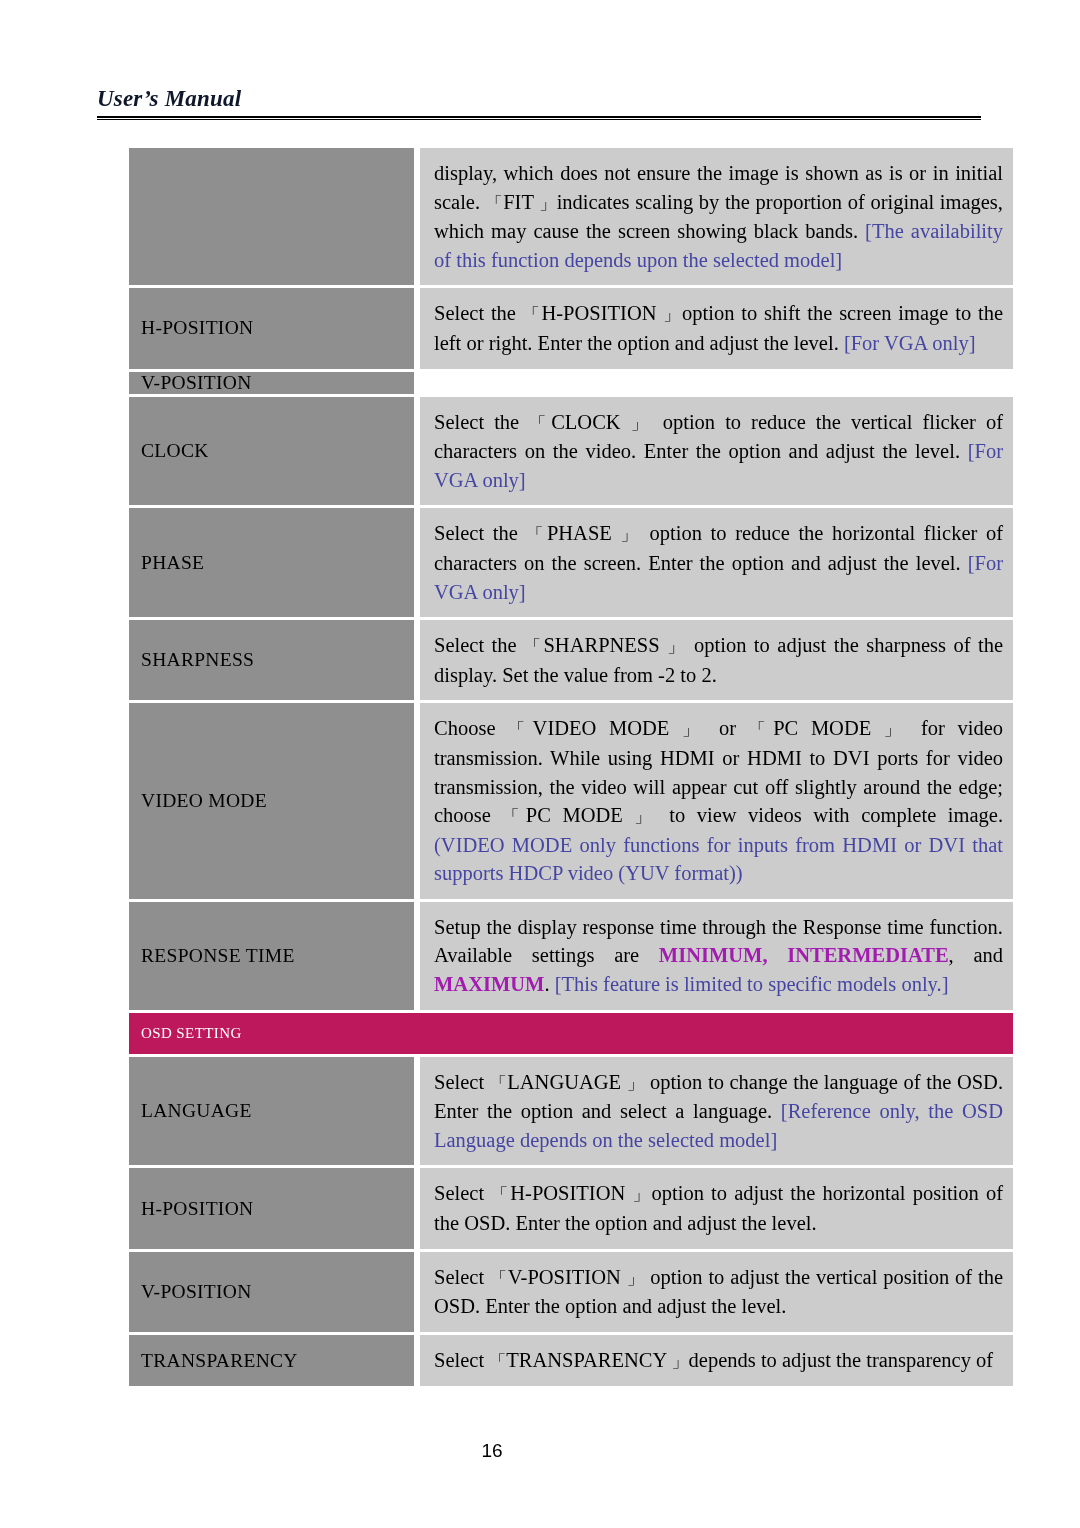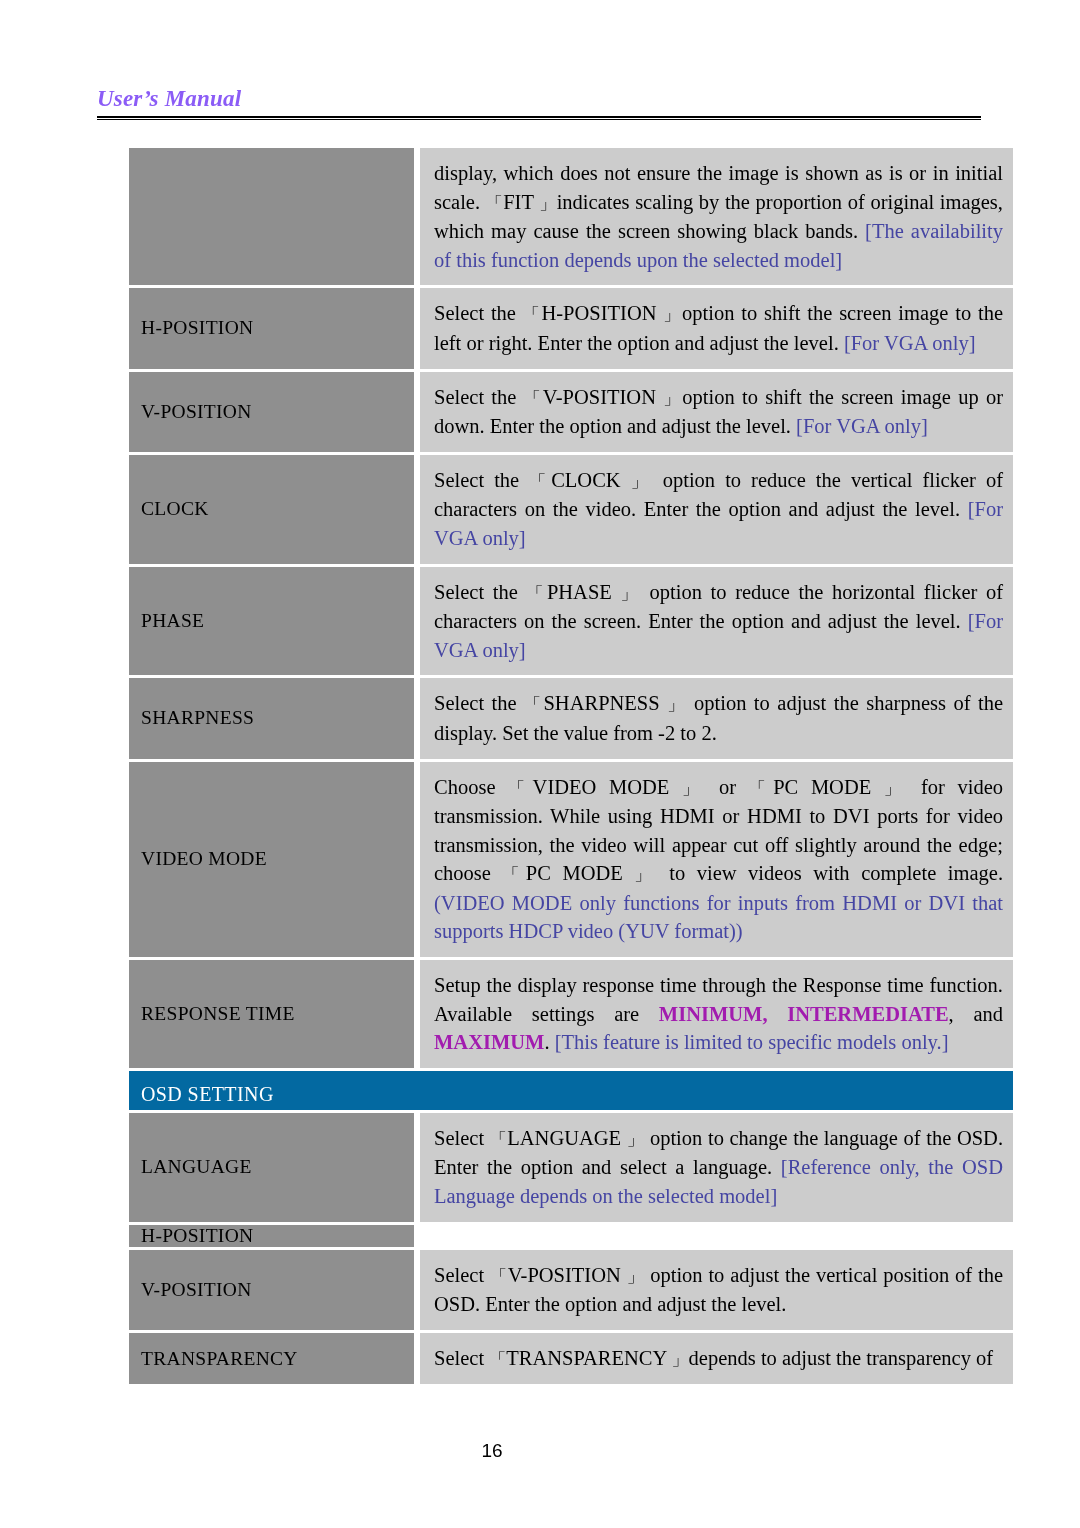--- a/index.html
+++ b/index.html
@@ -28,21 +28,21 @@
     position: absolute;
     left: 97px;
     top: 86px;
     width: 884px;
   }
   .header-title {
     font-family: "Liberation Serif", "DejaVu Serif", serif;
     font-weight: bold;
     font-style: italic;
     font-size: 23px;
-    color: #8b5cf6;
+    color: #0f172a;
     letter-spacing: 0.2px;
     line-height: 1.15;
     white-space: nowrap;
   }
   .header-rule {
     margin-top: 4px;
     width: 884px;
     height: 4px;
     border-top: 2px solid #000000;
     border-bottom: 1px solid #000000;
@@ -86,25 +86,25 @@
     line-height: 28.6px;
     padding: 11px 10px 11px 14px;
     margin-left: 6px;
     box-sizing: border-box;
     text-align: justify;
     text-justify: inter-word;
   }
 
   .section-band {
     width: 884px;
-    background: #0369a1;
+    background: #be185d;
     color: #ffffff;
-    font-size: 20px;
+    font-size: 15px;
     letter-spacing: 0.4px;
-    padding: 12px 0 4px 12px;
+    padding: 12px 0 12px 12px;
     box-sizing: border-box;
     margin-bottom: 3px;
   }
 
   .note { color: #4545a3; }
   .bold { font-weight: bold; color: #a21caf; }
   .brk { font-family: "DejaVu Sans", sans-serif; font-size: 17px; }
 
   
   .page-number {
@@ -133,21 +133,20 @@
         <div class="row">
           <div class="cell-term"></div>
           <div class="cell-desc"><span>display, which does not ensure the image is shown as is or in initial scale. </span><span class="brk">「</span><span>FIT </span><span class="brk">」</span><span>indicates scaling by the proportion of original images, which may cause the screen showing black bands. </span><span class="note">[The availability of this function depends upon the selected model]</span></div>
         </div>
         <div class="row">
           <div class="cell-term">H-POSITION</div>
           <div class="cell-desc"><span>Select the </span><span class="brk">「</span><span>H-POSITION </span><span class="brk">」</span><span>option to shift the screen image to the left or right. Enter the option and adjust the level. </span><span class="note">[For VGA only]</span></div>
         </div>
         <div class="row">
           <div class="cell-term">V-POSITION</div>
-          <div class="cell-desc"><span>Select the  </span><span class="brk">「</span><span>V-POSITION </span><span class="brk">」</span><span>option to shift the screen image up or down. Enter the option and adjust the level. </span><span class="note">[For VGA only]</span></div>
         </div>
         <div class="row">
           <div class="cell-term">CLOCK</div>
           <div class="cell-desc"><span>Select the  </span><span class="brk">「</span><span>CLOCK </span><span class="brk">」</span><span> option to reduce the vertical flicker of characters on the video. Enter the option and adjust the level. </span><span class="note">[For VGA only]</span></div>
         </div>
         <div class="row">
           <div class="cell-term">PHASE</div>
           <div class="cell-desc"><span>Select the </span><span class="brk">「</span><span>PHASE </span><span class="brk">」</span><span> option to reduce the horizontal flicker of characters on the screen. Enter the option and adjust the level. </span><span class="note">[For VGA only]</span></div>
         </div>
         <div class="row">
@@ -164,20 +163,21 @@
         </div>
       </div>
     <div class="section-band">OSD SETTING</div>
     <div id="osd-rows">
         <div class="row">
           <div class="cell-term">LANGUAGE</div>
           <div class="cell-desc"><span>Select  </span><span class="brk">「</span><span>LANGUAGE </span><span class="brk">」</span><span>  option to change the language of the OSD. Enter the option and select a language. </span><span class="note">[Reference only, the OSD Language depends on the selected model]</span></div>
         </div>
         <div class="row">
           <div class="cell-term">H-POSITION</div>
+          <div class="cell-desc"><span>Select </span><span class="brk">「</span><span>H-POSITION </span><span class="brk">」</span><span>option to adjust the horizontal position of the OSD. Enter the option and adjust the level.</span></div>
         </div>
         <div class="row">
           <div class="cell-term">V-POSITION</div>
           <div class="cell-desc"><span>Select  </span><span class="brk">「</span><span>V-POSITION </span><span class="brk">」</span><span> option to adjust the vertical position of the OSD. Enter the option and adjust the level.</span></div>
         </div>
         <div class="row">
           <div class="cell-term">TRANSPARENCY</div>
           <div class="cell-desc"><span>Select </span><span class="brk">「</span><span>TRANSPARENCY </span><span class="brk">」</span><span>depends to adjust the transparency of</span></div>
         </div>
       </div>

